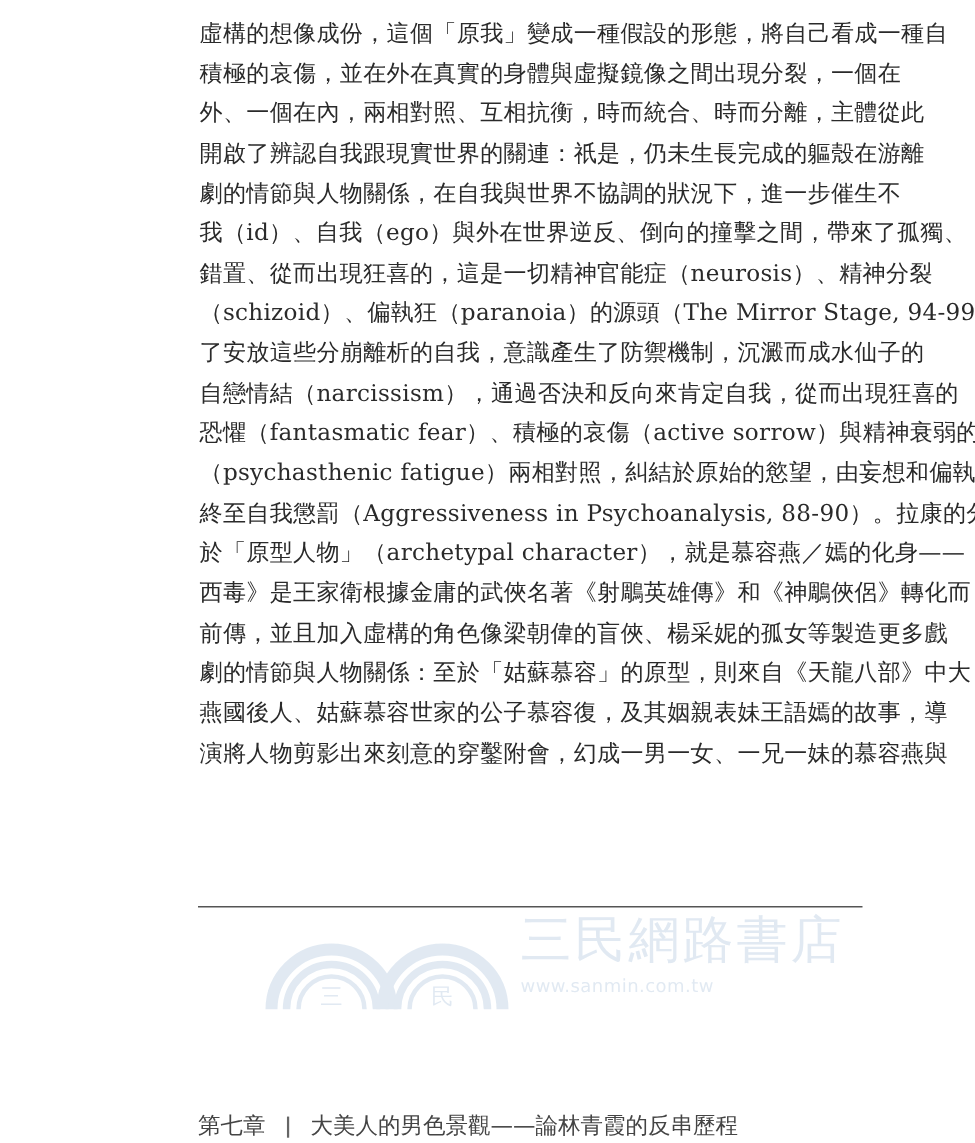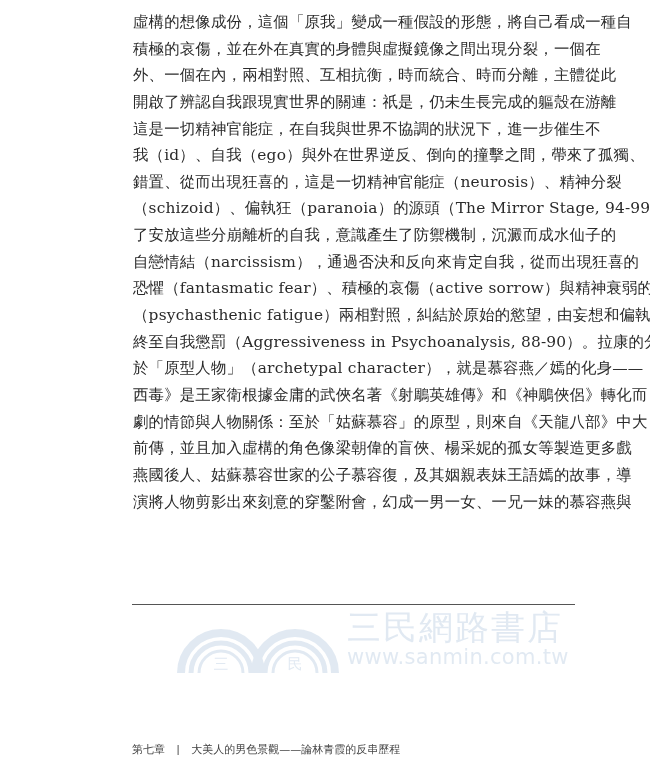--- a/index.html
+++ b/index.html
@@ -71,62 +71,62 @@
       letter-spacing: 2px;
       color: #c9d8e8;
       white-space: nowrap;
       line-height: 40px;
     }
     .wm-url {
       position: absolute;
       left: 172px;
       top: 36px;
       font-family: "DejaVu Sans", "Liberation Sans", sans-serif;
-      font-size: 21px;
+      font-size: 12px;
       color: #c9d8e8;
       white-space: nowrap;
       line-height: 20px;
       letter-spacing: 0.3px;
     }
     .footer {
       position: absolute;
       left: 112px;
       top: 743px;
       font-family: "DejaVu Sans", "Liberation Sans", sans-serif;
-      font-size: 11px;
+      font-size: 15px;
       color: #444;
       white-space: nowrap;
       line-height: 14px;
     }
     .footer .chapter { margin-right: 8px; }
     .footer .sep { margin-right: 8px; color: #666; }
   </style>
 </head>
 <body>
 
 <div class="page">
 
   <div class="body-text">
     <span class="line">虛構的想像成份，這個「原我」變成一種假設的形態，將自己看成一種自</span>
     <span class="line">積極的哀傷，並在外在真實的身體與虛擬鏡像之間出現分裂，一個在</span>
     <span class="line">外、一個在內，兩相對照、互相抗衡，時而統合、時而分離，主體從此</span>
     <span class="line">開啟了辨認自我跟現實世界的關連：祇是，仍未生長完成的軀殼在游離</span>
-    <span class="line">這是一切精神官能症，在自我與世界不協調的狀況下，進一步催生不</span>
+    <span class="line">劇的情節與人物關係，在自我與世界不協調的狀況下，進一步催生不</span>
     <span class="line">我（id）、自我（ego）與外在世界逆反、倒向的撞擊之間，帶來了孤獨、</span>
     <span class="line">錯置、從而出現狂喜的，這是一切精神官能症（neurosis）、精神分裂</span>
     <span class="line">（schizoid）、偏執狂（paranoia）的源頭（The Mirror Stage, 94-99）。為</span>
     <span class="line">了安放這些分崩離析的自我，意識產生了防禦機制，沉澱而成水仙子的</span>
     <span class="line">自戀情結（narcissism），通過否決和反向來肯定自我，從而出現狂喜的</span>
     <span class="line">恐懼（fantasmatic fear）、積極的哀傷（active sorrow）與精神衰弱的疲憊</span>
     <span class="line">（psychasthenic fatigue）兩相對照，糾結於原始的慾望，由妄想和偏執</span>
     <span class="line">終至自我懲罰（Aggressiveness in Psychoanalysis, 88-90）。拉康的分析屬</span>
     <span class="line">於「原型人物」（archetypal character），就是慕容燕／嫣的化身——《東邪</span>
     <span class="line">西毒》是王家衛根據金庸的武俠名著《射鵰英雄傳》和《神鵰俠侶》轉化而</span>
+    <span class="line">前傳，並且加入虛構的角色像梁朝偉的盲俠、楊采妮的孤女等製造更多戲</span>
     <span class="line">劇的情節與人物關係：至於「姑蘇慕容」的原型，則來自《天龍八部》中大</span>
-    <span class="line">前傳，並且加入虛構的角色像梁朝偉的盲俠、楊采妮的孤女等製造更多戲</span>
     <span class="line">燕國後人、姑蘇慕容世家的公子慕容復，及其姻親表妹王語嫣的故事，導</span>
     <span class="line">演將人物剪影出來刻意的穿鑿附會，幻成一男一女、一兄一妹的慕容燕與</span>
   </div>
 
   <div class="divider"></div>
 
   <div class="watermark">
     <svg class="wm-arches" viewBox="0 0 165 62" xmlns="http://www.w3.org/2000/svg">
       <g fill="none" stroke="#c9d8e8">
         <path d="M6 62 A 40 40 0 0 1 86 62" stroke-width="8"></path>

